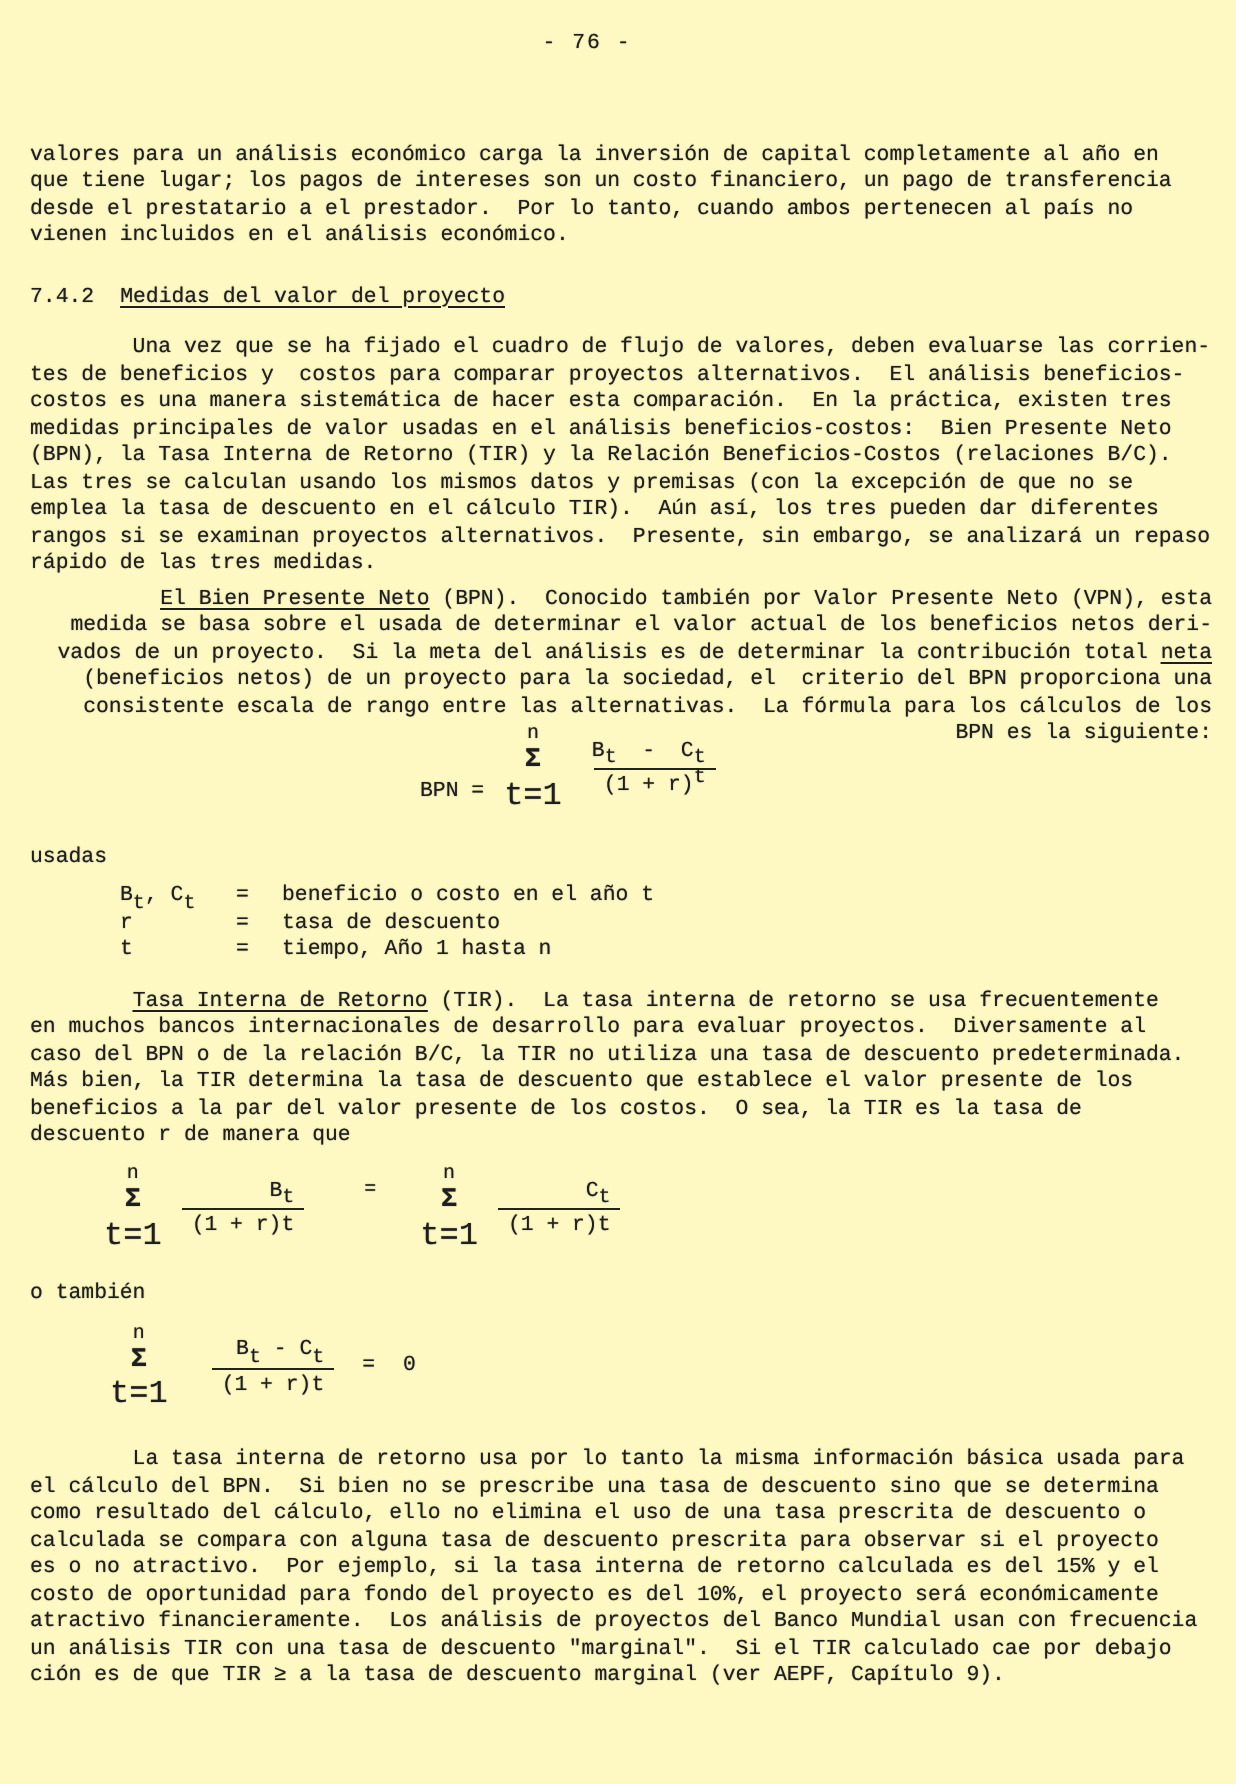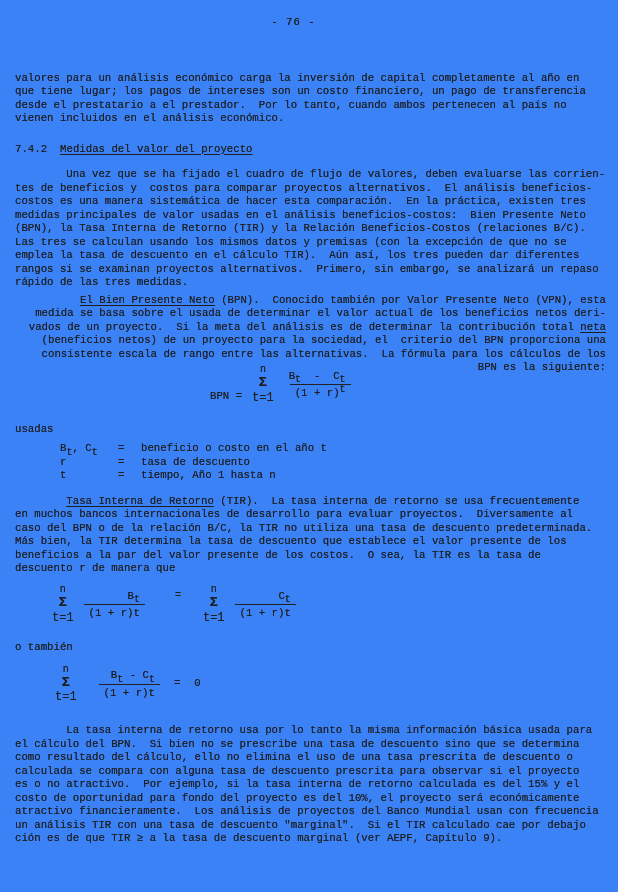--- a/index.html
+++ b/index.html
@@ -2,21 +2,21 @@
 <html><head>
 <meta charset="utf-8">
 <style>
   html, body { margin: 0; padding: 0; background: #fafaf7; }
   .page {
     position: relative;
     width: 618px;
     height: 892px;
     box-sizing: border-box;
     padding: 16px 12px 0 15px;
-    background: #3b82f6;
+    background: #fef9c3;
     overflow: hidden;
     font-family: "Liberation Mono", "DejaVu Sans Mono", monospace;
     font-size: 10.7px;
     line-height: 13.5px;
     color: #1e1e1e;
     text-shadow: 0 0 0.6px rgba(25,25,25,0.65);
   }
   .page-number { text-align: center; margin-right: 34px; letter-spacing: 1px; }
   .tline { white-space: pre; height: 13.5px; }
   .seg-u { text-decoration: underline; text-underline-offset: 2px; text-decoration-thickness: 1px; }
@@ -34,21 +34,21 @@
 
   .formula { display: flex; align-items: center; }
   .formula-bpn { margin-top: -12px; margin-left: 195px; height: 44px; }
   .formula-bpn .f-lhs { align-self: flex-end; padding-bottom: 3px; }
   .formula-bpn .sigma { margin-left: 10px; }
   .formula-bpn .frac  { margin-left: 10px; }
 
   .sigma { display: inline-flex; flex-direction: column; align-items: center; line-height: 1; }
   .sig-top { font-size: 10px; margin-bottom: 1px; }
   .sig-mid { font-size: 13.5px; font-weight: 700; }
-  .sig-bot { font-size: 12px; margin-top: 2px; white-space: pre; }
+  .sig-bot { font-size: 16px; margin-top: 2px; white-space: pre; }
 
   .frac { display: inline-flex; flex-direction: column; align-items: flex-end; text-align: center; line-height: 1.15; }
   .f-num { display: block; padding: 0 5px 2px; white-space: pre; }
   .f-den { display: block; border-top: 1.1px solid #222; padding: 2px 5px 0; white-space: pre; }
 
   .formula-balance { margin-top: 9px; margin-left: 37px; height: 40px; }
   .formula-balance .frac { margin-left: 10px; }
   .formula-balance .f-eq { align-self: flex-start; margin-top: 4px; margin-left: 30px; margin-right: 22px; font-size: 10px; }
   .formula-balance .sigma-right { margin-left: 0; }
 
@@ -82,21 +82,21 @@
   <div class="section-heading"><span class="h-num">7.4.2</span><span class="h-title seg-u">Medidas del valor del proyecto</span></div>
 
   <div class="para para-overview">
       <div class="tline">        Una vez que se ha fijado el cuadro de flujo de valores, deben evaluarse las corrien-</div>
       <div class="tline">tes de beneficios y  costos para comparar proyectos alternativos.  El análisis beneficios-</div>
       <div class="tline">costos es una manera sistemática de hacer esta comparación.  En la práctica, existen tres</div>
       <div class="tline">medidas principales de valor usadas en el análisis beneficios-costos:  Bien Presente Neto</div>
       <div class="tline">(BPN), la Tasa Interna de Retorno (TIR) y la Relación Beneficios-Costos (relaciones B/C).</div>
       <div class="tline">Las tres se calculan usando los mismos datos y premisas (con la excepción de que no se</div>
       <div class="tline">emplea la tasa de descuento en el cálculo TIR).  Aún así, los tres pueden dar diferentes</div>
-      <div class="tline">rangos si se examinan proyectos alternativos.  Primero, sin embargo, se analizará un repaso</div>
+      <div class="tline">rangos si se examinan proyectos alternativos.  Presente, sin embargo, se analizará un repaso</div>
       <div class="tline">rápido de las tres medidas.</div>
     </div>
 
   <div class="para para-bpn">
       <div class="tline">        <span class="seg-u">El Bien Presente Neto</span> (BPN).  Conocido también por Valor Presente Neto (VPN), esta</div>
       <div class="tline">medida se basa sobre el usada de determinar el valor actual de los beneficios netos deri-</div>
       <div class="tline">vados de un proyecto.  Si la meta del análisis es de determinar la contribución total <span class="seg-u">neta</span></div>
       <div class="tline">(beneficios netos) de un proyecto para la sociedad, el  criterio del BPN proporciona una</div>
       <div class="tline">consistente escala de rango entre las alternativas.  La fórmula para los cálculos de los</div>
       <div class="tline">BPN es la siguiente:</div>

